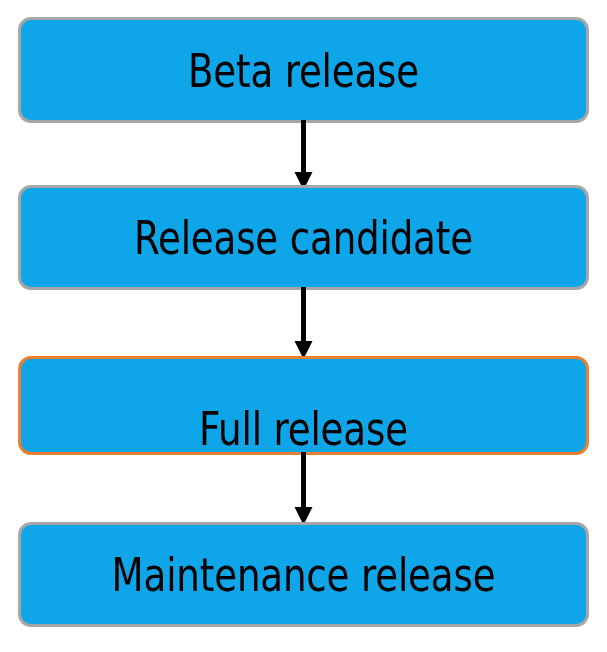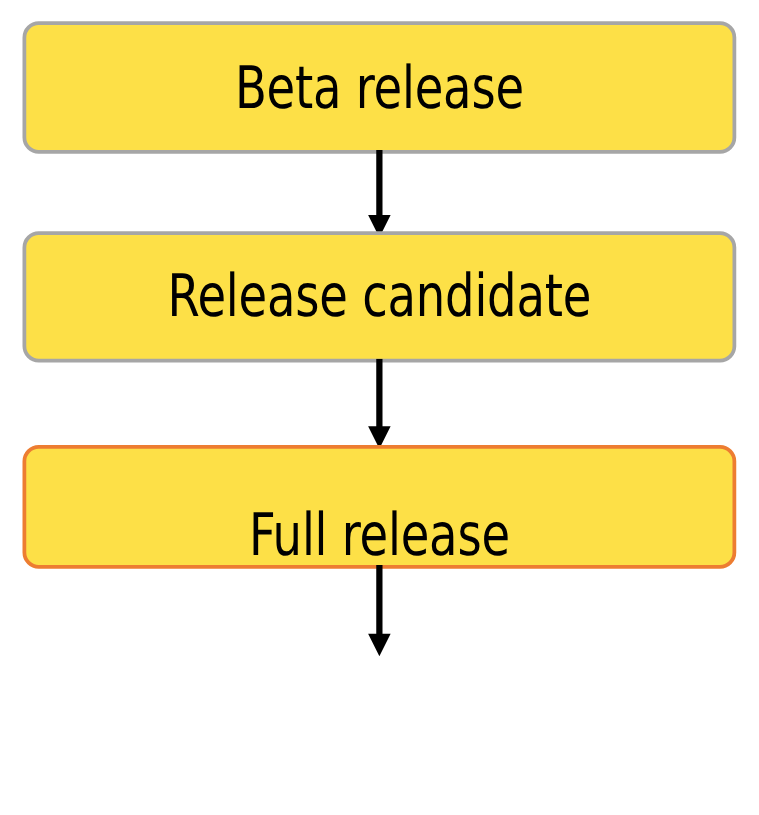--- a/index.html
+++ b/index.html
@@ -21,21 +21,21 @@
     height: 652px;
     background: #ffffff;
   }
 
   
   .node {
     position: absolute;
     left: 18px;
     width: 571px;
     box-sizing: border-box;
-    background: #fde047;
+    background: #0ea5e9;
     border: 3px solid #A6A6A6;
     border-radius: 13px;
     display: flex;
     align-items: center;
     justify-content: center;
   }
   .node.accent {
     border-color: #ED7D31;
     align-items: flex-end;
   }
@@ -109,14 +109,17 @@
     <span class="node-label">Full release</span>
   </div>
 
   <div class="connector" id="conn-3">
     <svg viewBox="0 0 607 73" xmlns="http://www.w3.org/2000/svg" aria-hidden="true">
       <line x1="303.5" y1="0" x2="303.5" y2="59" stroke="#000000" stroke-width="5"></line>
       <polygon points="294.5,55 312.5,55 303.5,73" fill="#000000"></polygon>
     </svg>
   </div>
 
+  <div class="node" id="node-maintenance">
+    <span class="node-label">Maintenance release</span>
+  </div>
 
 </div>
 
 </body></html>

